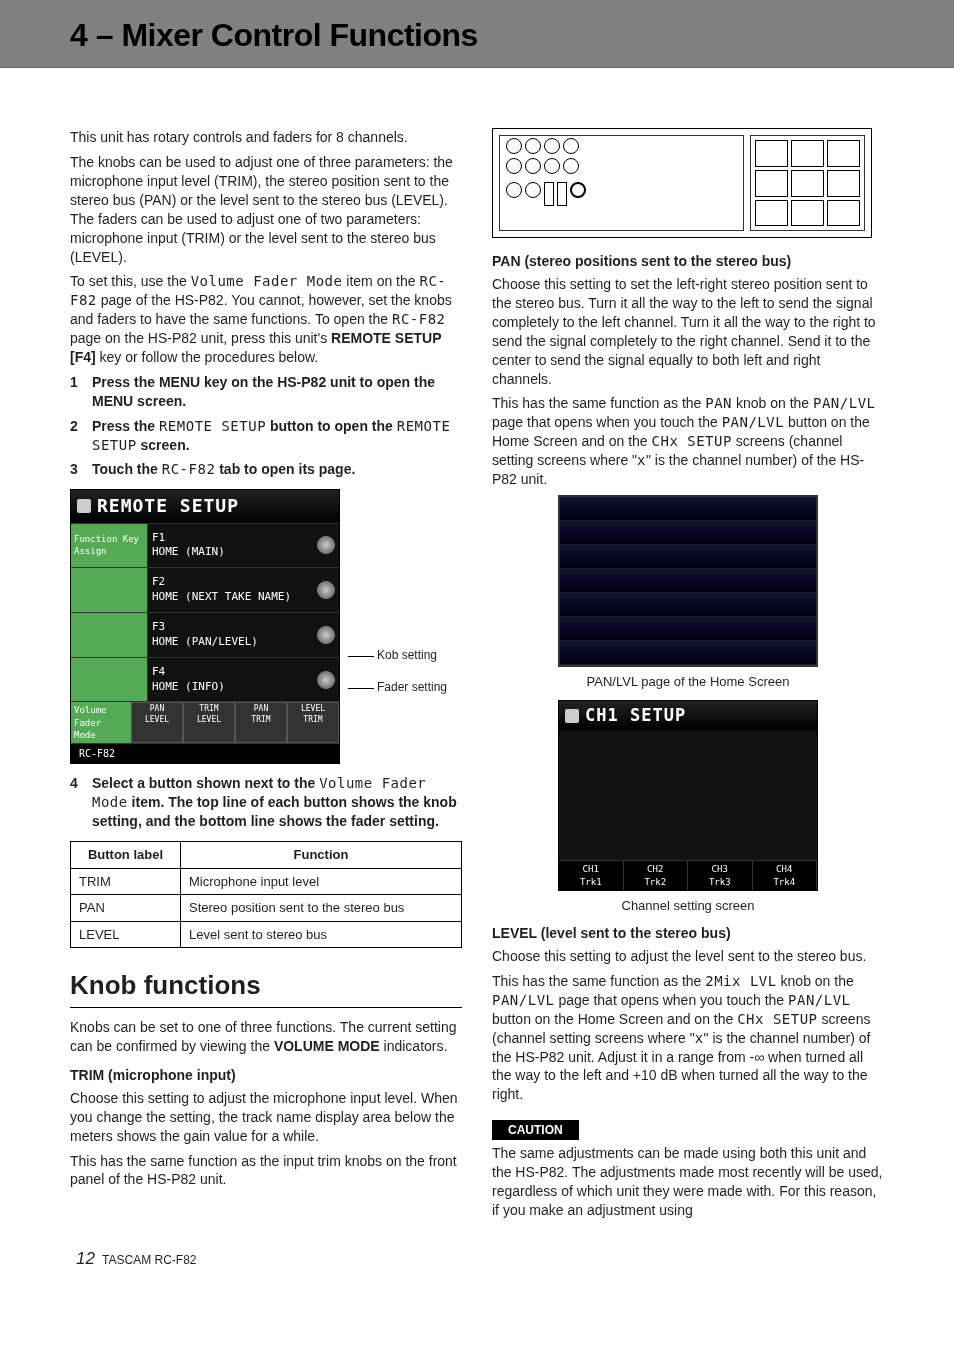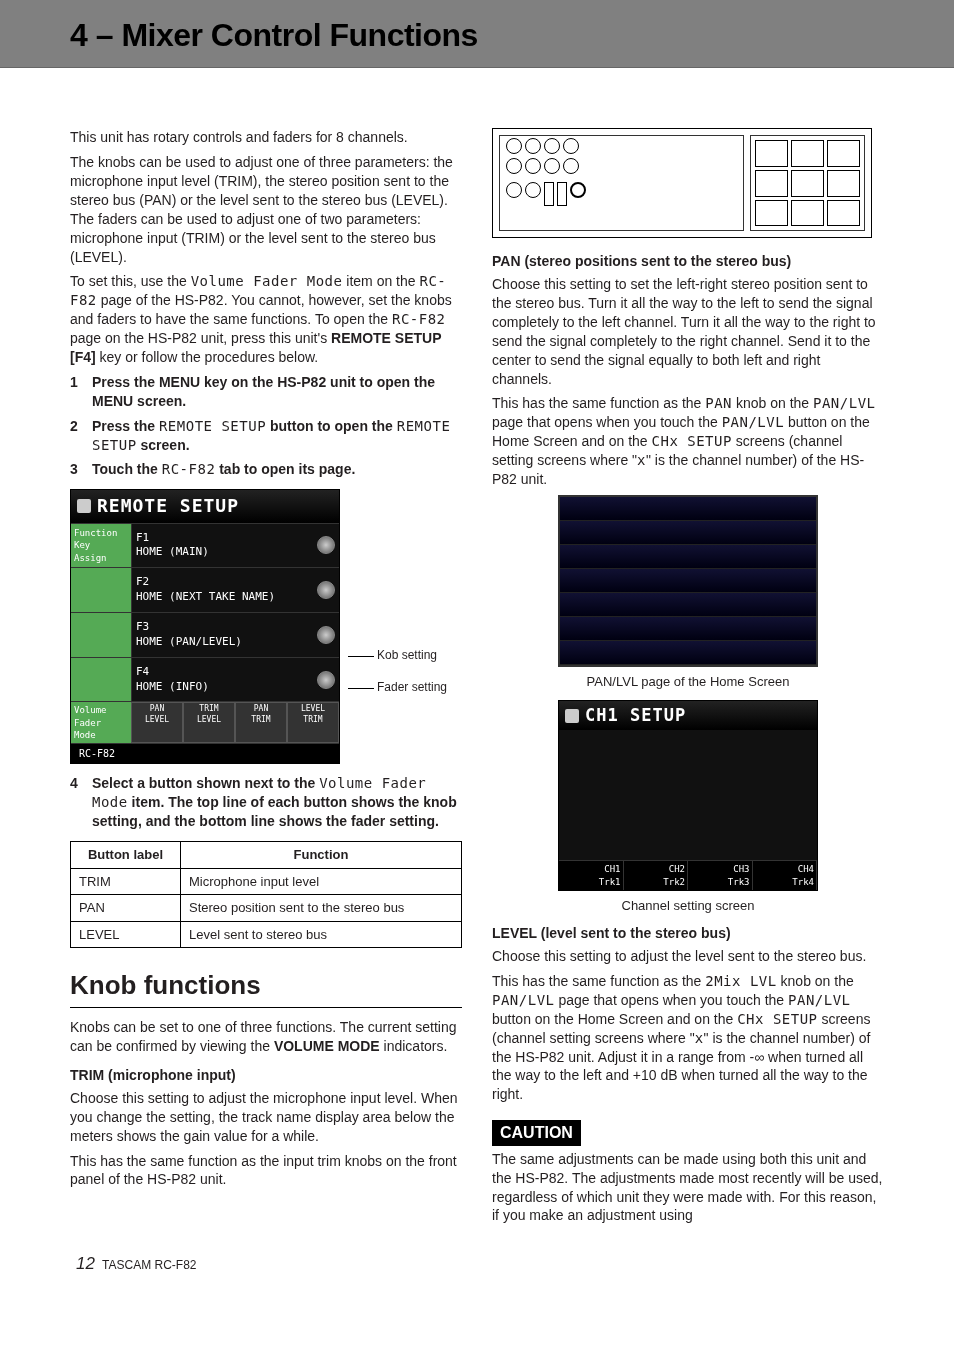--- a/index.html
+++ b/index.html
@@ -39,56 +39,56 @@
     width: 270px;
     background:#000;
     color:#fff;
     font-family:"Lucida Console",monospace;
     font-size:11px;
     border:1px solid #000;
   }
   .rs-title { background:linear-gradient(#222,#000); padding:4px 6px; font-size:18px; font-weight:bold; letter-spacing:1px; display:flex; align-items:center; gap:6px; }
   .rs-title::before { content:""; width:14px;height:14px;background:#ccc;display:inline-block;border-radius:2px; }
   .rs-row { display:flex; border-top:1px solid #333; align-items:stretch; }
-  .rs-label { background:#5a5; color:#fff; width:60px; padding:2px 3px; font-size:9px; display:flex;align-items:center; }
+  .rs-label { background:#5a5; color:#fff; width:76px; padding:2px 3px; font-size:9px; display:flex;align-items:center; }
   .rs-cell { flex:1; background:#111; padding:7px 4px; border-left:1px solid #333; display:flex;align-items:center;justify-content:space-between;}
   .rs-knob { width:18px;height:18px;border-radius:50%;background:radial-gradient(#ccc,#555);border:1px solid #888; margin-left:4px; flex-shrink:0;}
   .rs-mode-lbl { background:#5a5;width:60px;padding:2px 3px;font-size:9px;}
   .rs-mode-btn { flex:1; background:#333; border:1px solid #555; font-size:8px; text-align:center; padding:1px;}
   .rs-tab { background:#000; padding:3px 8px; font-size:10px; border-top:1px solid #333;}
   .callout { position:absolute; font-size:12px; }
   .callout-line::before { content:""; display:inline-block; width:26px; border-top:1px solid #000; vertical-align:middle; margin-right:3px;}
 
   table.buttons { border-collapse: collapse; width: 100%; margin: 8px 0 20px 0; font-size:13px; }
   table.buttons th, table.buttons td { border:1px solid #000; padding:4px 8px; text-align:left; }
   table.buttons th { text-align:center; font-weight:bold; }
   table.buttons td:first-child { width:110px; }
 
   h2.section { font-size:26px; font-weight:700; border-bottom:1px solid #000; padding-bottom:4px; margin: 12px 0 10px 0; }
   h3.sub { font-weight:bold; font-size:14px; margin: 10px 0 4px 0; }
-  .caution-box { background:#000; color:#fff; display:inline-block; padding:2px 8px; font-size:16px; font-weight:bold; margin:10px 16px 4px 0;}
+  .caution-box { background:#000; color:#fff; display:inline-block; padding:2px 16px; font-size:12px; font-weight:bold; margin:10px 16px 4px 0;}
 
   .device-box { border:1px solid #000; width: 380px; height:110px; margin: 0 0 14px 0; display:flex; padding:6px; gap:6px;}
   .device-left { flex:2.3; border:1px solid #333; position:relative; }
   .device-right { flex:1; border:1px solid #333; display:grid; grid-template-columns:1fr 1fr 1fr; gap:3px; padding:4px;}
   .knob-row { display:flex; gap:3px; padding:2px 6px;}
   .knob { width:16px;height:16px;border:1.5px solid #000;border-radius:50%;}
   .mini-slider { width:10px;height:24px;border:1px solid #000;}
   .mini-icon { border:1px solid #000; }
 
   .hs-screen { width:260px; margin:4px auto 6px auto; background:#000; border:2px solid #333; }
   .hs-screen-row { height:24px; background:linear-gradient(#113,#001); border-bottom:1px solid #222;}
   .caption { text-align:center; font-size:13px; margin-bottom:10px; }
 
   .ch-setup { width:260px; margin:4px auto 6px auto; background:#000; color:#fff; font-family:"Lucida Console",monospace; border:1px solid #000;}
   .ch-title { background:linear-gradient(#222,#000); padding:3px 6px; font-size:17px; font-weight:bold; letter-spacing:1px; display:flex;align-items:center;gap:6px;}
   .ch-title::before { content:""; width:14px;height:14px;background:#ccc;display:inline-block;border-radius:2px;}
   .ch-body { height:130px; background:#111; }
   .ch-tabs { display:flex; background:#000;}
-  .ch-tab { flex:1; text-align:right; font-size:9px; padding:2px; border-top:1px solid #333; border-right:1px solid #333;}
+  .ch-tab { flex:1; text-align:center; font-size:9px; padding:2px; border-top:1px solid #333; border-right:1px solid #333;}
 
   .footer { padding: 22px 0 18px 76px; font-size:12px;}
   .footer .pnum { font-style:italic; font-size:17px; margin-right:4px;}
 </style>
 </head>
 <body>
 
 <div class="page-header">
   <h1>4 – Mixer Control Functions</h1>
 </div>

